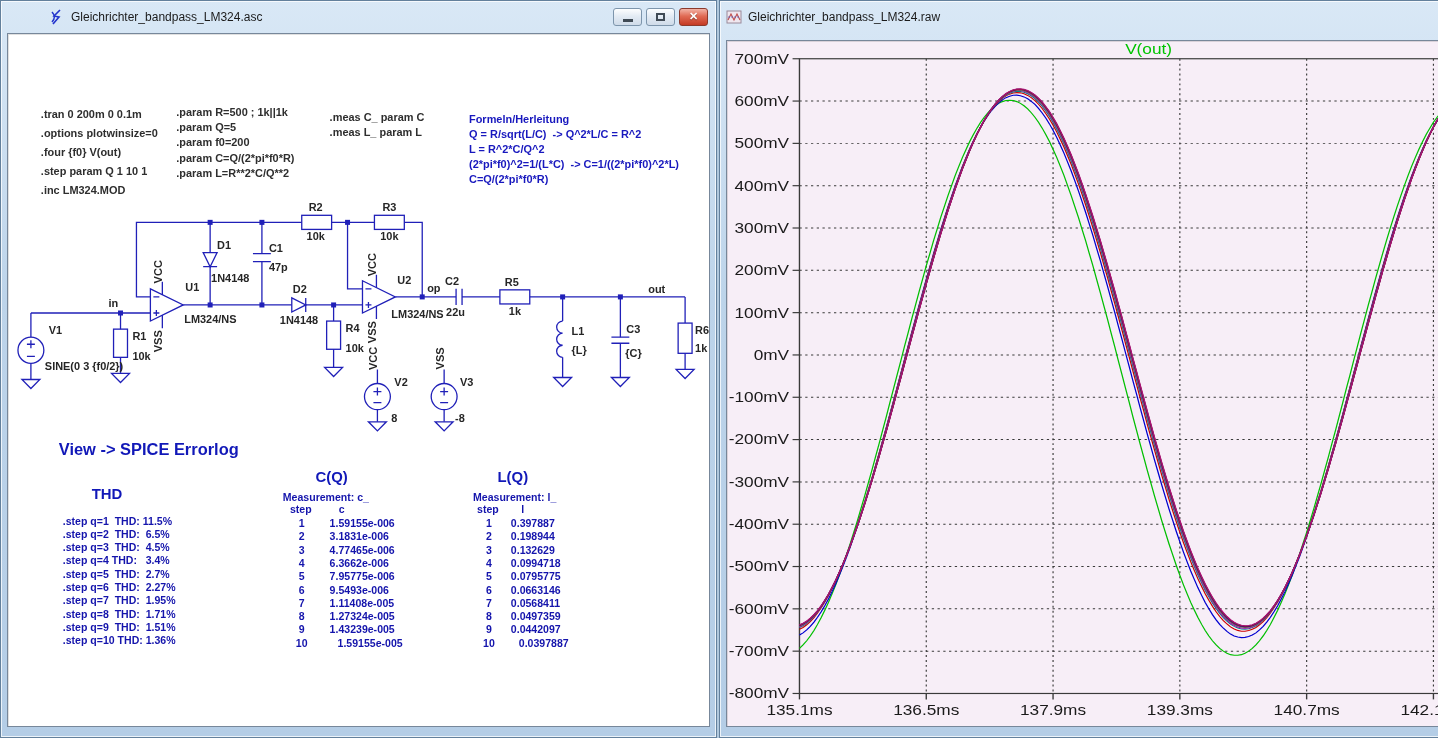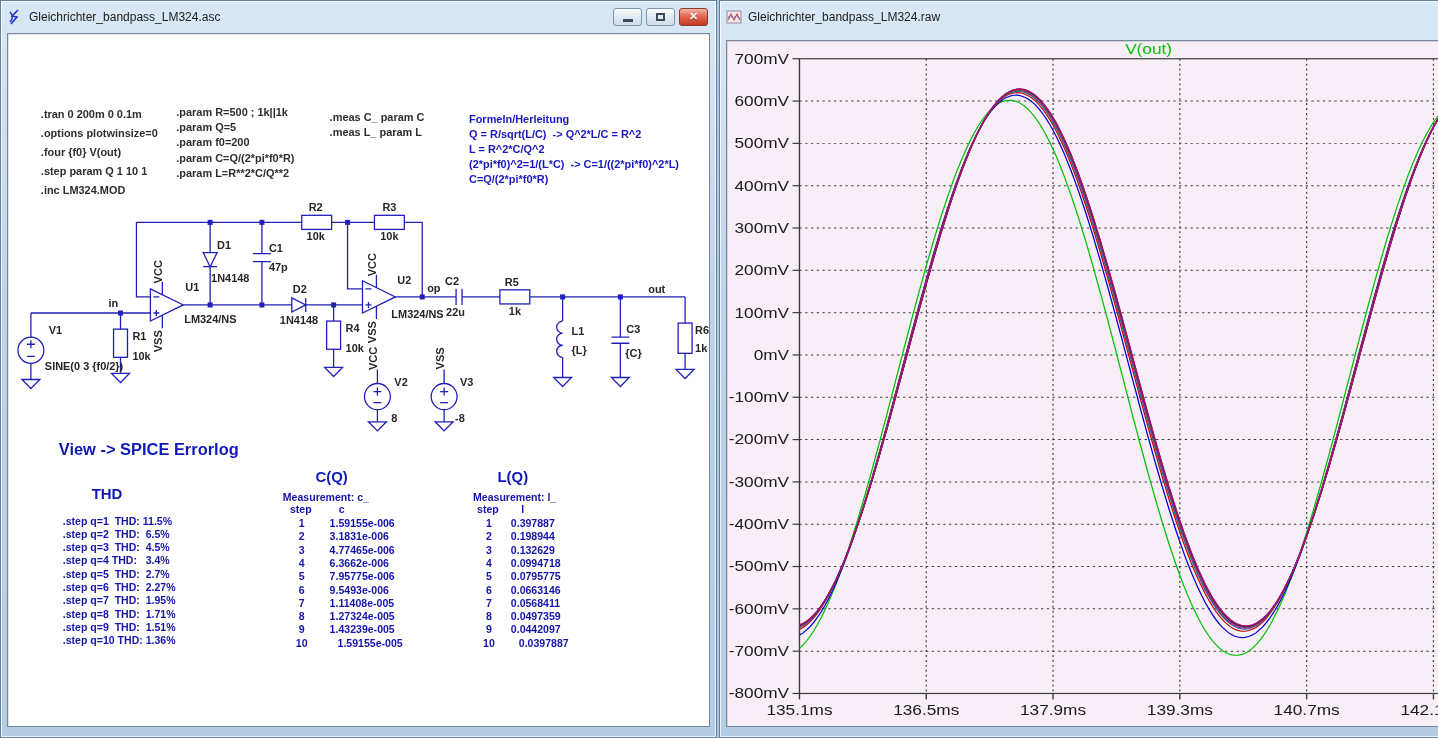--- a/index.html
+++ b/index.html
@@ -1,21 +1,21 @@
 <!DOCTYPE html>
 <html><head>
 <meta charset="utf-8">
 <style>
   html,body{margin:0;padding:0;background:#9fb8cc;}
   #desktop{position:relative;width:1438px;height:738px;background:#b0c8dd;overflow:hidden;
            font-family:"Liberation Sans",sans-serif;}
   .window{position:absolute;top:0;height:738px;box-sizing:border-box;
           background:linear-gradient(#d9e8f6,#bdd4ea 40%,#b4cde6);
           border:1px solid #63809c;box-shadow:inset 0 0 0 1px rgba(255,255,255,.75);}
-  #win-left{left:0;width:717px;}
+  #win-left{left:0;width:717px;padding-left:42px;}
   #win-right{left:719px;width:827px;}
   .titlebar{height:31px;display:flex;align-items:center;padding:0 6px;cursor:default;}
   .titlebar .title{font-size:12px;color:#1b1b1b;margin-left:6px;flex:1;
                    white-space:nowrap;overflow:hidden;}
   .win-buttons{display:flex;gap:4px;margin-right:2px;}
   .wbtn{width:29px;height:18px;border:1px solid #7d95ac;border-radius:3px;
         background:linear-gradient(#fdfeff,#e3ebf4 45%,#cfdbe9);display:flex;
         align-items:center;justify-content:center;box-sizing:border-box;
         font-size:10px;color:#3a3a3a;}
   .wbtn .bar{width:10px;height:3px;background:#3f4a55;margin-top:7px;}

